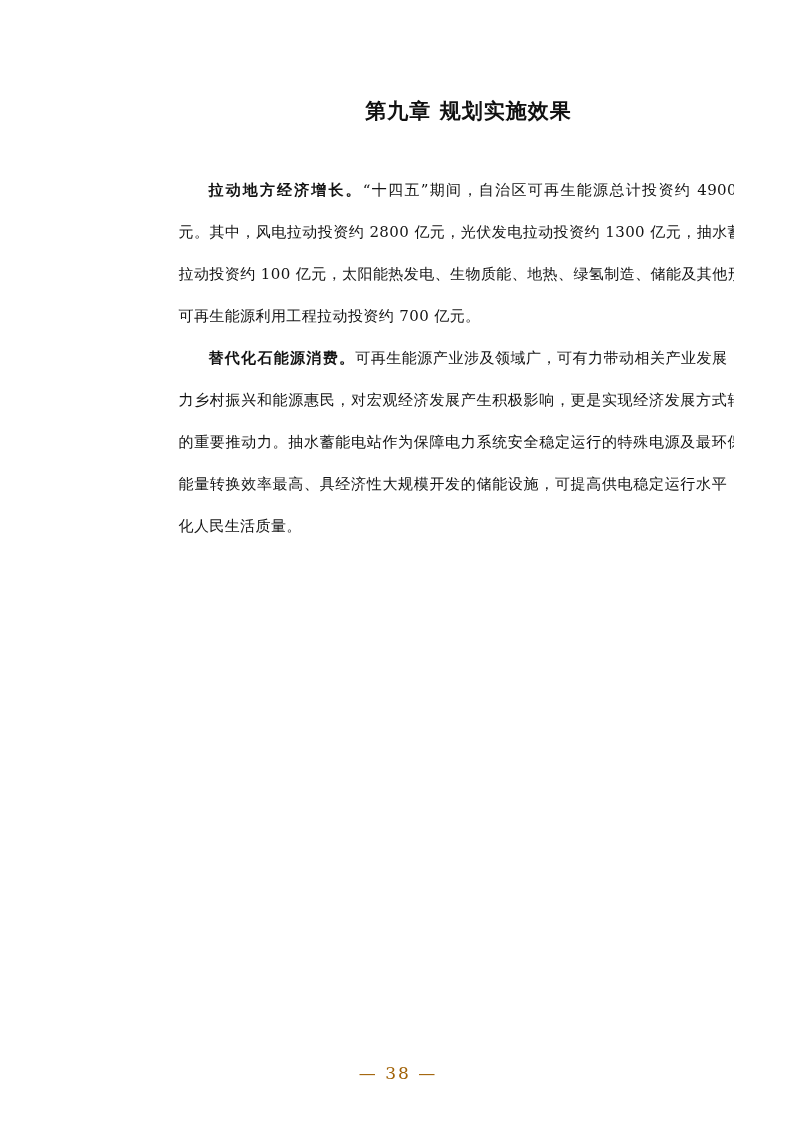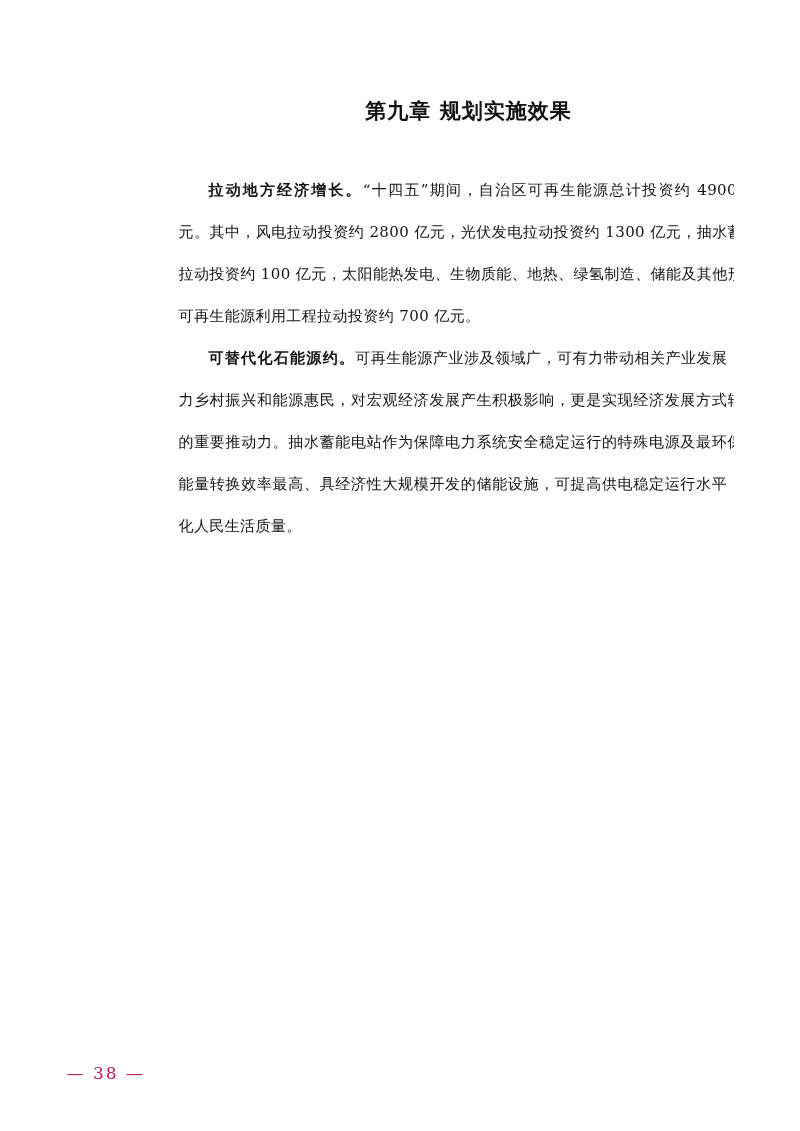--- a/index.html
+++ b/index.html
@@ -48,40 +48,41 @@
   }
   .lead {
     font-weight: bold;
     letter-spacing: 1.2px;
   }
   .page-number {
     position: absolute;
     left: 0;
     right: 4px;
     bottom: 48px;
+    text-align: center;
     font-family: "DejaVu Serif", "Liberation Serif", serif;
     font-size: 17px;
-    color: #be185d;
+    color: #a16207;
     letter-spacing: 2px;
   }
 </style>
 </head>
 <body>
 
 <div class="page">
   <div class="content">
 
     <h1 class="doc-title">第九章  规划实施效果</h1>
 
     <p class="para">
       <span class="lead">拉动地方经济增长。</span><span>“十四五”期间，自治区可再生能源总计投资约 4900 亿元。其中，风电拉动投资约 2800 亿元，光伏发电拉动投资约 1300 亿元，抽水蓄能拉动投资约 100 亿元，太阳能热发电、生物质能、地热、绿氢制造、储能及其他形式可再生能源利用工程拉动投资约 700 亿元。</span>
     </p>
 
 
 
     <p class="para">
-      <span class="lead">可替代化石能源约。</span><span>可再生能源产业涉及领域广，可有力带动相关产业发展，助力乡村振兴和能源惠民，对宏观经济发展产生积极影响，更是实现经济发展方式转变的重要推动力。抽水蓄能电站作为保障电力系统安全稳定运行的特殊电源及最环保、能量转换效率最高、具经济性大规模开发的储能设施，可提高供电稳定运行水平，优化人民生活质量。</span>
+      <span class="lead">替代化石能源消费。</span><span>可再生能源产业涉及领域广，可有力带动相关产业发展，助力乡村振兴和能源惠民，对宏观经济发展产生积极影响，更是实现经济发展方式转变的重要推动力。抽水蓄能电站作为保障电力系统安全稳定运行的特殊电源及最环保、能量转换效率最高、具经济性大规模开发的储能设施，可提高供电稳定运行水平，优化人民生活质量。</span>
     </p>
 
   </div>
 
   <div class="page-number">— 38 —</div>
 </div>
 
 </body></html>

